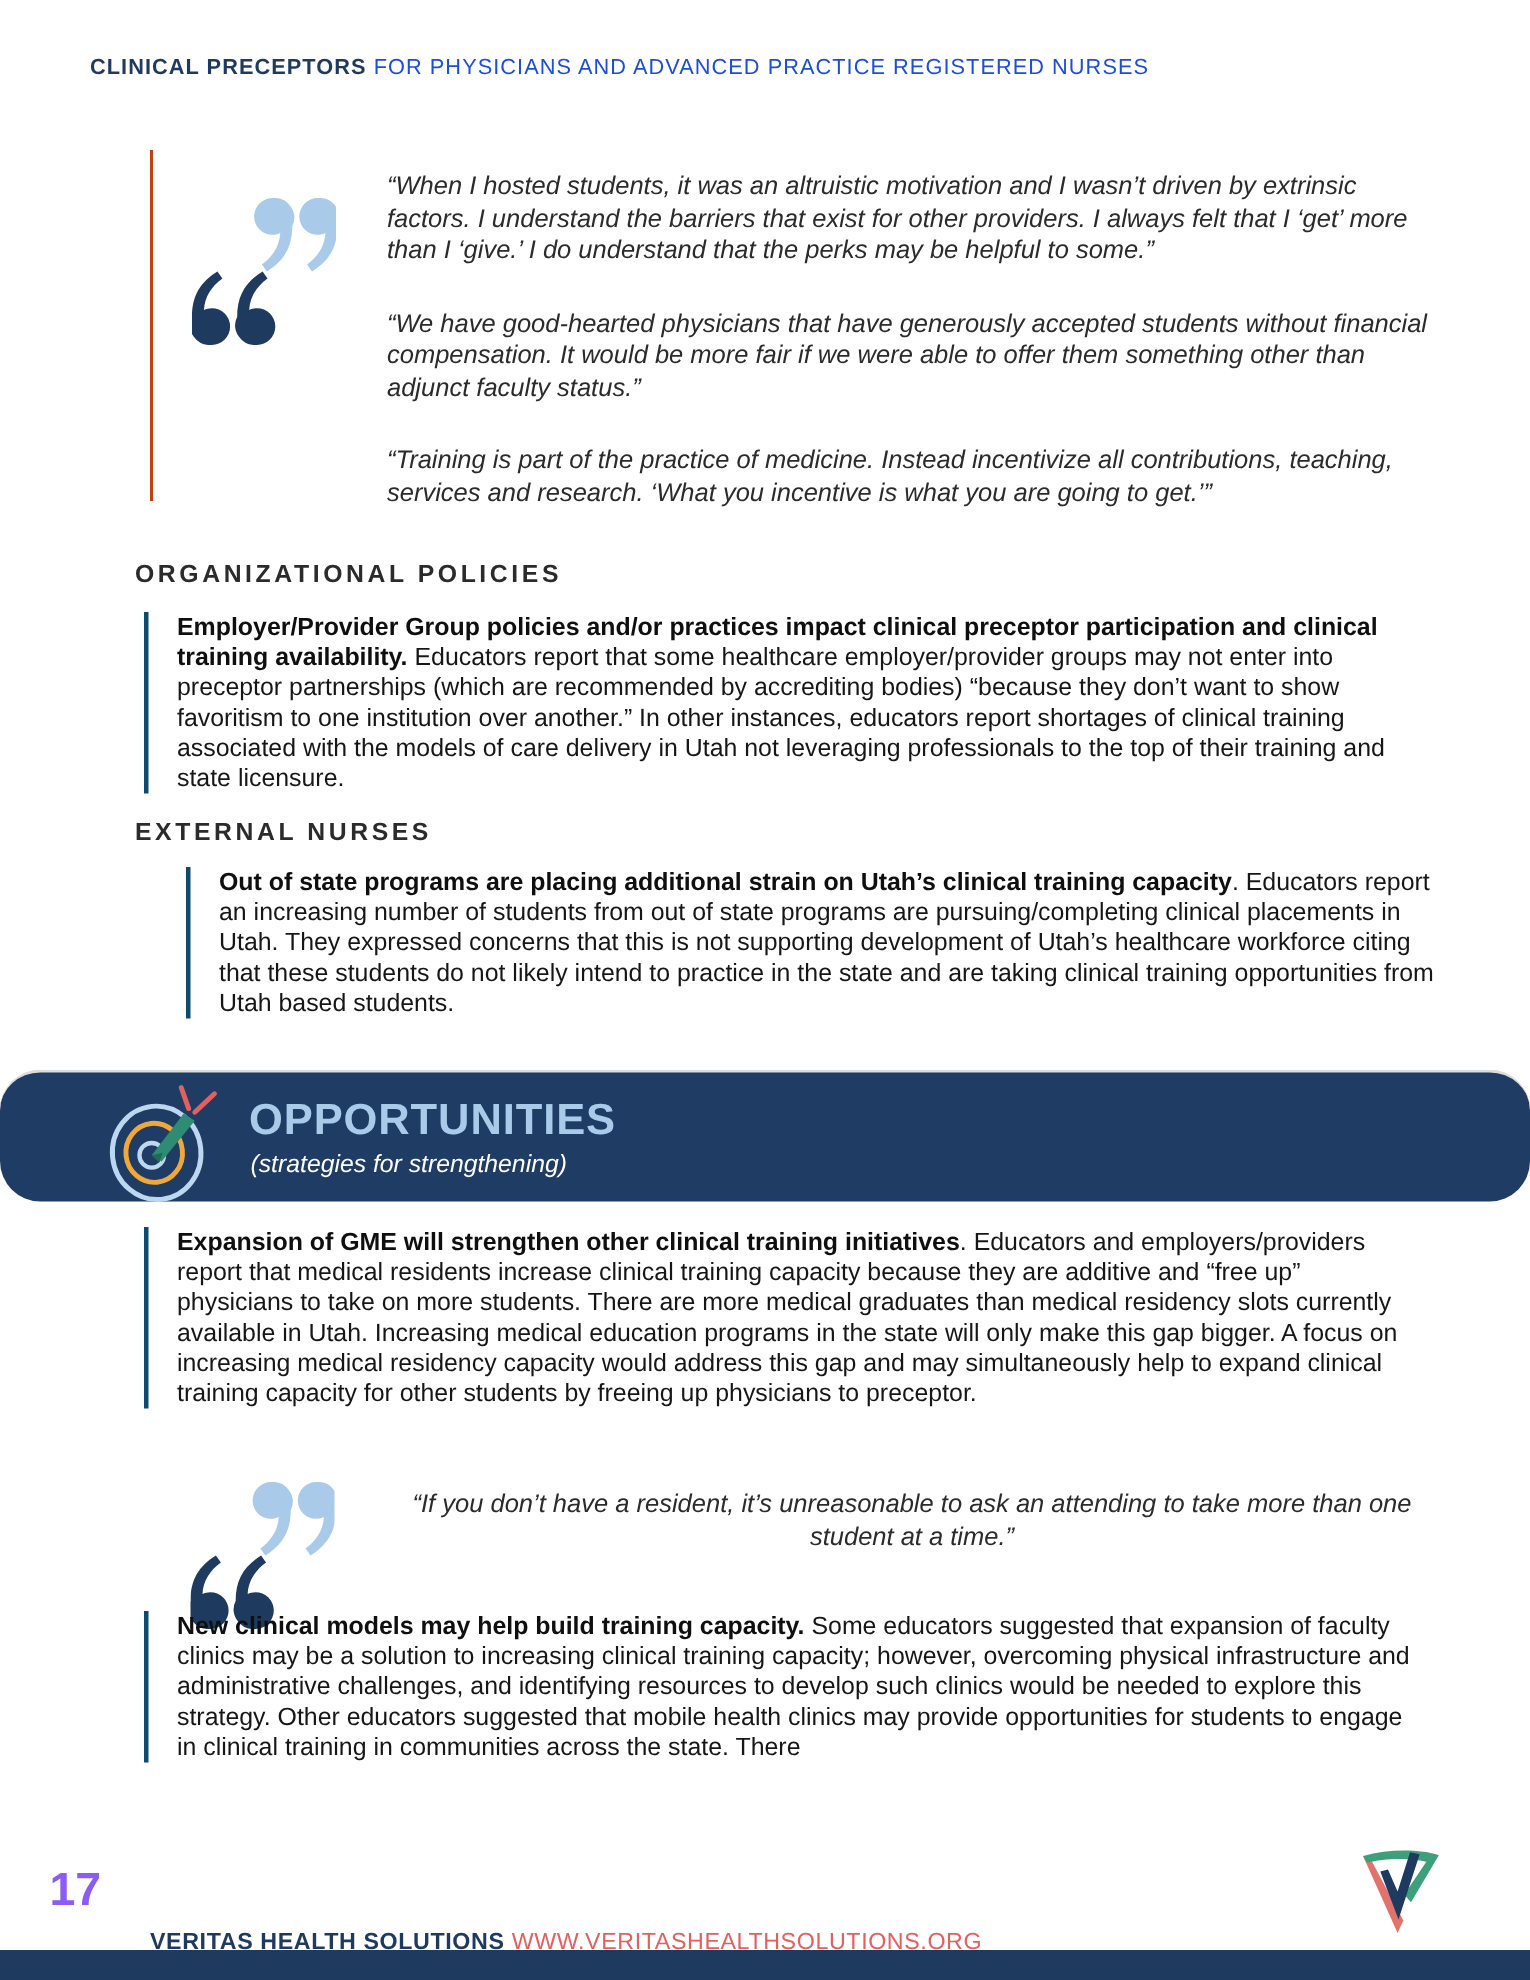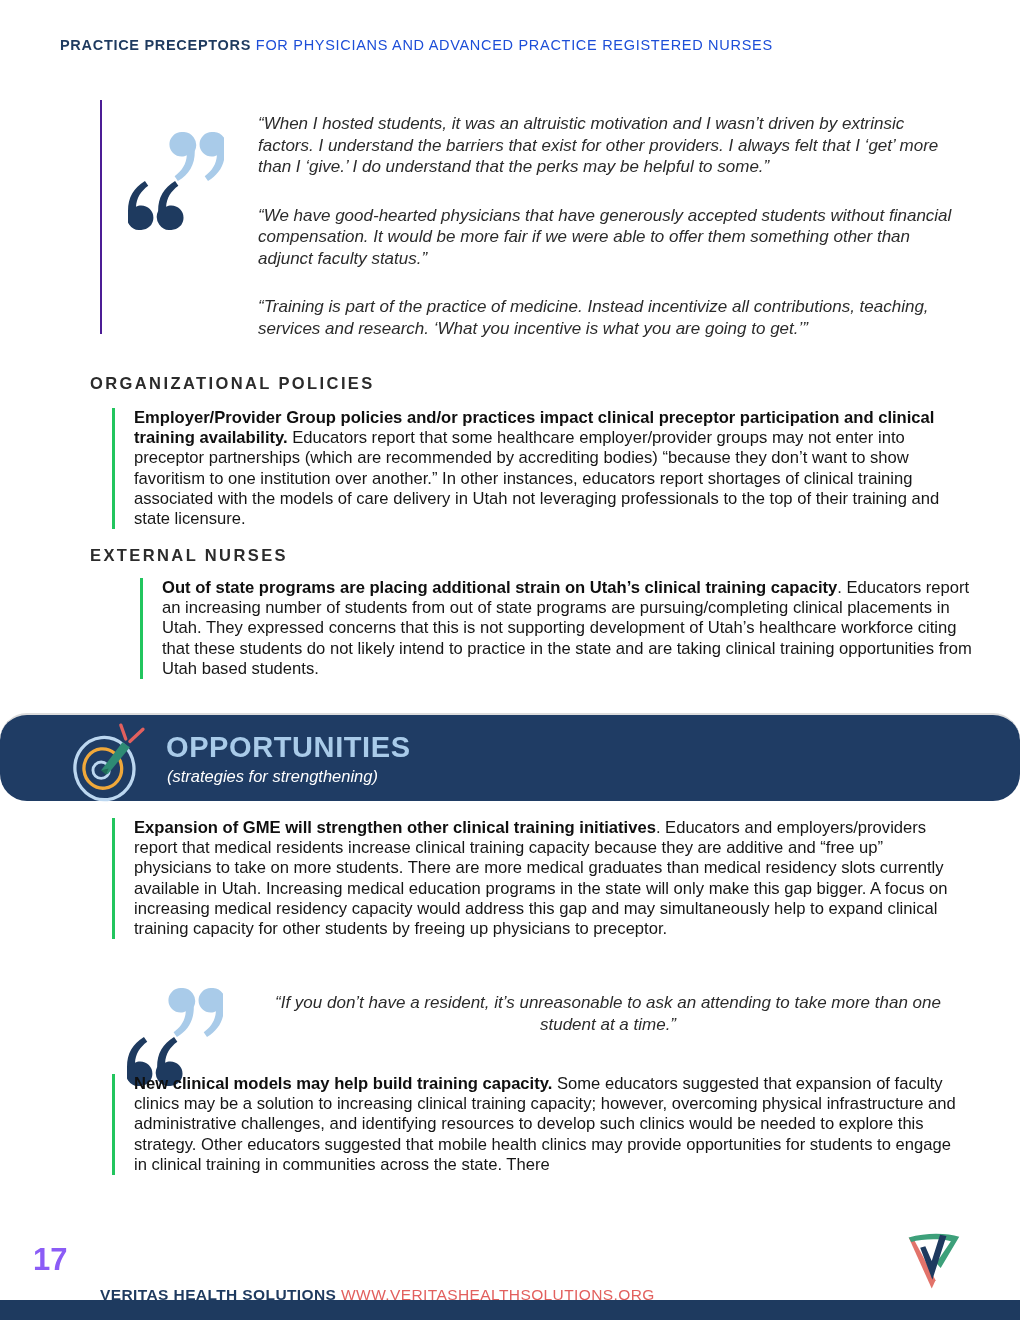--- a/index.html
+++ b/index.html
@@ -5,31 +5,31 @@
   html,body{margin:0;padding:0;background:#ffffff;}
   .page{
     position:relative;width:1020px;height:1320px;margin:0 auto;background:#ffffff;
     font-family:"Liberation Sans",sans-serif;color:#1f1f1f;overflow:hidden;
   }
   
   .doc-header{position:absolute;left:60px;top:37px;font-size:14.5px;letter-spacing:.7px;}
   .doc-header .brand{color:#1e3a5f;font-weight:800;}
   .doc-header .rest{color:#1d4ed8;font-weight:400;}
   
-  .quote-block-1{position:absolute;left:100px;top:100px;width:862px;height:234px;border-left:2px solid #4c1d95;}
+  .quote-block-1{position:absolute;left:100px;top:100px;width:862px;height:234px;border-left:2px solid #c2410c;}
   .quote-icon{position:absolute;}
   .qb1-icon{left:26px;top:32px;}
   .quotes-col{position:absolute;left:156px;top:13px;width:700px;display:flex;flex-direction:column;gap:27px;}
   .quote-text{font-style:italic;font-size:17px;line-height:21.5px;color:#2b2b2b;}
   
   .section-heading{position:absolute;left:90px;font-size:16.5px;font-weight:600;letter-spacing:2.4px;color:#2b2b2b;}
   .sh-1{top:374px;}
   .sh-2{top:546px;}
   
-  .body-para{position:absolute;left:112px;border-left:3px solid #22c55e;padding-left:19px;width:824px;
+  .body-para{position:absolute;left:96px;border-left:3px solid #0c4a6e;padding-left:19px;width:824px;
     font-size:16.6px;line-height:20.2px;color:#161616;}
   .body-para b{font-weight:700;color:#0f0f0f;}
   .bp-1{top:408px;}
   .bp-2{top:578px;margin-left:28px;}
   .bp-3{top:818px;}
   .bp-4{top:1074px;}
   
   .opp-banner{position:absolute;left:0;top:713px;width:1020px;height:88px;background:#1f3c64;border-top:2px solid #dcdcdc;box-sizing:border-box;border-radius:27px;}
   .target-icon{position:absolute;left:70px;top:6px;}
   .opp-title{position:absolute;left:166px;top:16px;font-size:29px;font-weight:800;letter-spacing:.6px;color:#a9cbe9;}
@@ -45,21 +45,21 @@
   .footer-line .url{color:#e2605e;font-weight:400;}
   .footer-logo{position:absolute;left:901px;top:1230px;}
   .bottom-bar{position:absolute;left:0;bottom:0;width:1020px;height:20px;background:#1e3a5f;}
 </style>
 </head>
 <body>
 
 <div class="page">
 
   <div class="doc-header">
-    <span class="brand">PRACTICE PRECEPTORS</span>
+    <span class="brand">CLINICAL PRECEPTORS</span>
     <span class="rest">FOR PHYSICIANS AND ADVANCED PRACTICE REGISTERED NURSES</span>
   </div>
 
   <div class="quote-block-1">
     <svg class="quote-icon qb1-icon" width="96" height="98" viewBox="0 0 102 104">
       <g fill="#a9cbe9">
         <path transform="translate(44,0)" d="M13,0 a13,13 0 0 0 0,26 c2,0 4,-0.5 5.5,-1.3 c-0.5,9 -5,16.5 -13,22.3 l3.5,5 c12,-7.5 18,-17 18,-32 a14,14 0 0 0 -14,-20 z"></path>
         <path transform="translate(76,0)" d="M13,0 a13,13 0 0 0 0,26 c2,0 4,-0.5 5.5,-1.3 c-0.5,9 -5,16.5 -13,22.3 l3.5,5 c12,-7.5 18,-17 18,-32 a14,14 0 0 0 -14,-20 z"></path>
       </g>
       <g fill="#1e3a5f">

